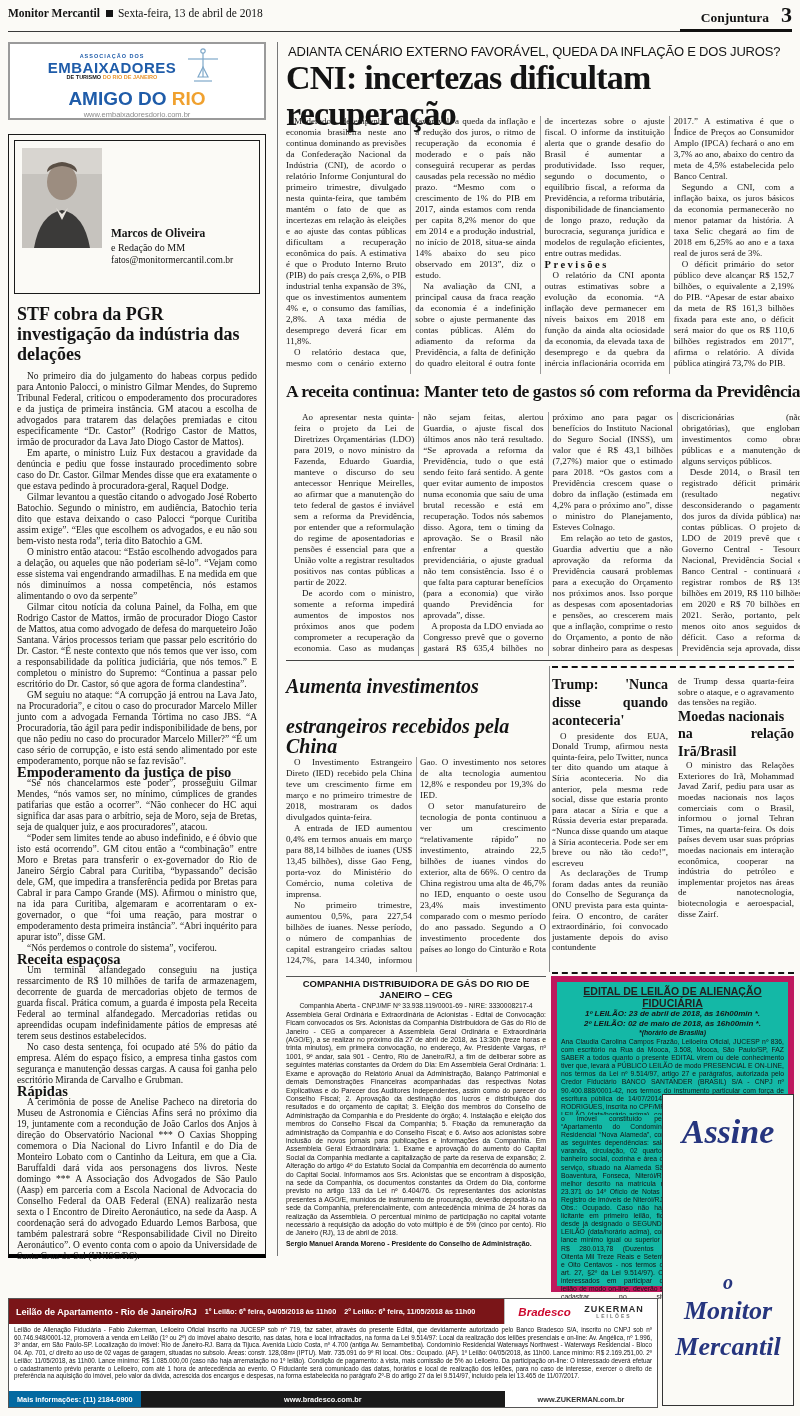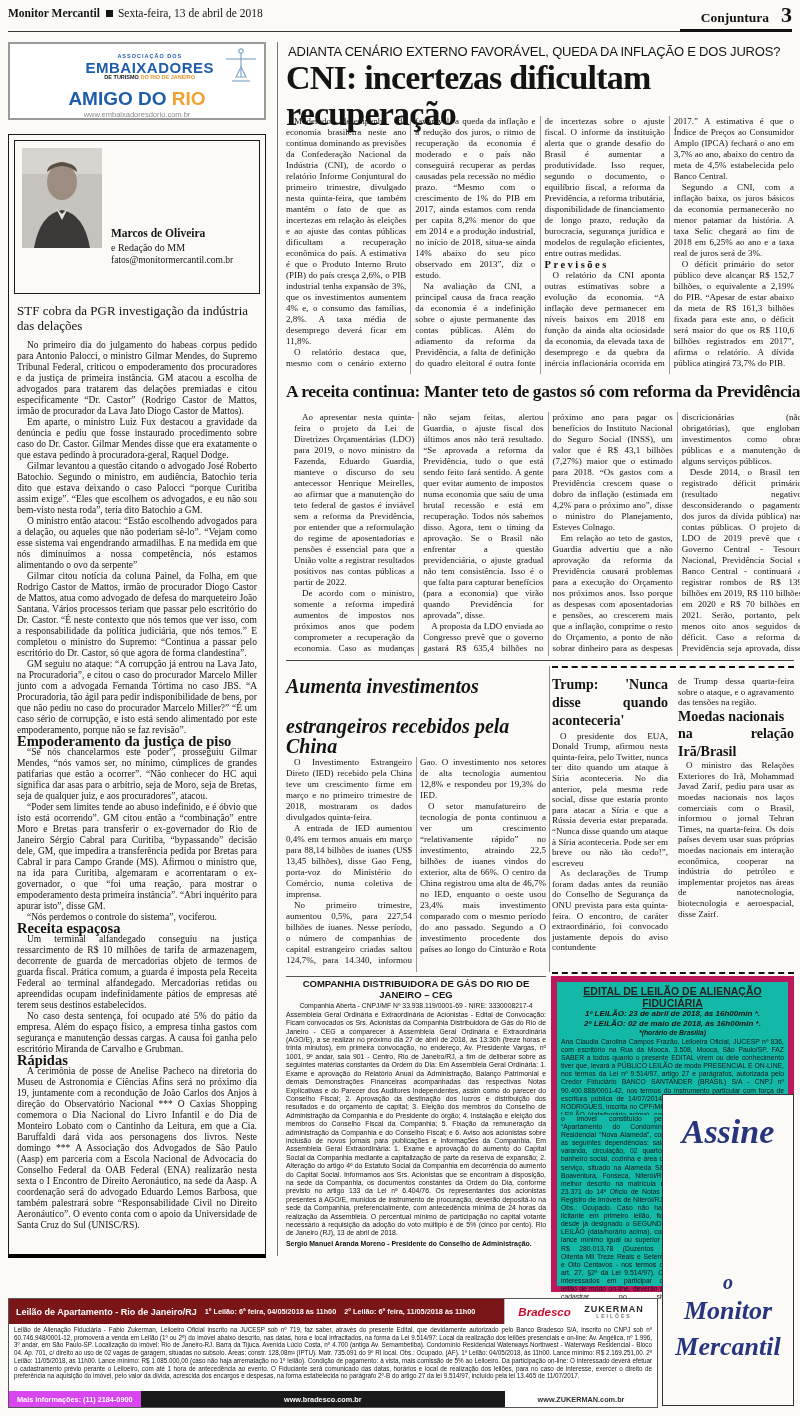--- a/index.html
+++ b/index.html
@@ -13,41 +13,41 @@
   .sq{display:inline-block;width:7px;height:7px;background:#141414;margin:0 5px 0 6px;}
   .mast-right{position:absolute;right:0;top:-3px;display:flex;align-items:flex-start;}
   .section-name{font-weight:bold;font-size:13.5px;margin-top:6px;}
   .page-num{font-size:22px;font-weight:bold;margin-left:12px;line-height:1;}
   .mast-rule{position:absolute;left:8px;top:31px;width:784px;border-top:1px solid #3a3a3a;}
   .mast-rule-thick{position:absolute;right:8px;top:29px;width:112px;border-top:3px solid #111;}
 
   
   .amigo{position:absolute;left:8px;top:42px;width:258px;height:78px;border:2px solid #9a9a9a;
          box-sizing:border-box;background:#fff;text-align:center;padding-top:3px;}
-  .amigo-row{display:flex;justify-content:flex-end;align-items:center;gap:4px;}
+  .amigo-row{display:flex;justify-content:center;align-items:center;gap:4px;}
   .amigo-txt{line-height:1;}
   .amigo-assoc{font-family:"Liberation Sans",sans-serif;font-size:5.5px;font-weight:bold;color:#1f5ca9;letter-spacing:1px;}
   .amigo-emb{font-family:"Liberation Sans",sans-serif;font-size:15px;font-weight:bold;color:#1f5ca9;letter-spacing:.5px;}
   .amigo-sub{font-family:"Liberation Sans",sans-serif;font-size:5.5px;font-weight:bold;}
   .amigo-sub .or{color:#e8952f;}
   .amigo-title{font-family:"Liberation Sans",sans-serif;font-size:19px;font-weight:bold;color:#1f5ca9;margin-top:2px;line-height:1;}
   .amigo-title .or{color:#f0a12f;}
   .amigo-url{font-family:"Liberation Sans",sans-serif;font-size:7.5px;color:#8a8a8a;margin-top:2px;}
 
   
   .fatos-box{position:absolute;left:8px;top:134px;width:258px;height:1124px;box-sizing:border-box;
              border:1.5px solid #1a1a1a;border-bottom:4px solid #000;background:#fbfaf6;}
   .fatos-head{margin:5px;border:1.5px solid #1a1a1a;height:152px;position:relative;}
   .photo{position:absolute;left:7px;top:7px;width:80px;height:100px;}
   .fatos-title{position:absolute;left:96px;top:12px;font-family:"Liberation Sans",sans-serif;
                font-weight:bold;font-size:23px;line-height:1.08;letter-spacing:-.5px;}
   .fatos-author{position:absolute;left:96px;top:86px;font-size:11.5px;font-weight:bold;}
   .fatos-red{position:absolute;left:96px;top:101px;font-size:10px;}
   .fatos-mail{position:absolute;left:96px;top:114px;font-size:9.5px;}
-  .stf-head{margin:10px 8px 7px;font-size:13px;font-weight:normal;line-height:1.12;}
+  .stf-head{margin:10px 8px 7px;font-size:18px;font-weight:bold;line-height:1.12;}
   .fatos-body{margin:0 8px;font-size:9.5px;line-height:11px;text-align:justify;}
   .fatos-body p{margin:0;text-indent:10px;}
   .fatos-sub{font-size:14.5px;font-weight:bold;margin:9px 0 3px;text-indent:0 !important;}
 
   
   .vrule{position:absolute;left:277px;top:42px;height:1214px;border-left:1px solid #777;}
   .vrule2{position:absolute;left:549px;top:666px;height:306px;border-left:1px solid #888;}
   .hrule2{position:absolute;left:286px;top:660px;width:508px;border-top:1px solid #444;}
 
   
@@ -113,21 +113,21 @@
   .zuk-band{height:25px;display:flex;}
   .zuk-red{background:#7a1518;color:#fff;flex:1;display:flex;align-items:center;gap:8px;padding:0 7px;}
   .zuk-title{font-weight:bold;font-size:9px;white-space:nowrap;}
   .zuk-dates{font-size:7.3px;font-weight:bold;white-space:nowrap;}
   .zuk-logos{width:152px;display:flex;align-items:center;justify-content:space-evenly;border-left:1px solid #bbb;}
   .bradesco{color:#cc092f;font-weight:bold;font-style:italic;font-size:11.5px;}
   .zukerman{font-weight:bold;font-size:9px;color:#2d2d2d;letter-spacing:1px;line-height:1;text-align:center;}
   .zukerman small{display:block;font-size:5px;letter-spacing:2px;color:#777;}
   .zuk-body{font-size:6.3px;line-height:7.7px;text-align:justify;padding:2px 5px;height:63px;overflow:hidden;}
   .zuk-foot{height:16px;display:flex;font-size:7.3px;align-items:stretch;}
-  .zf-info{background:#d946ef;color:#fff;font-weight:bold;display:flex;align-items:center;padding:0 8px;}
+  .zf-info{background:#0369a1;color:#fff;font-weight:bold;display:flex;align-items:center;padding:0 8px;}
   .zf-brad{background:#1a1a1a;color:#fff;flex:1;display:flex;align-items:center;justify-content:center;font-weight:bold;}
   .zf-zuk{width:152px;display:flex;align-items:center;justify-content:center;font-weight:bold;color:#333;}
 </style>
 </head>
 <body>
 
 <div class="page">
 
   <div class="masthead">
     <span class="paper-name">Monitor Mercantil</span><span class="sq"></span><span>Sexta-feira, 13 de abril de 2018</span>

